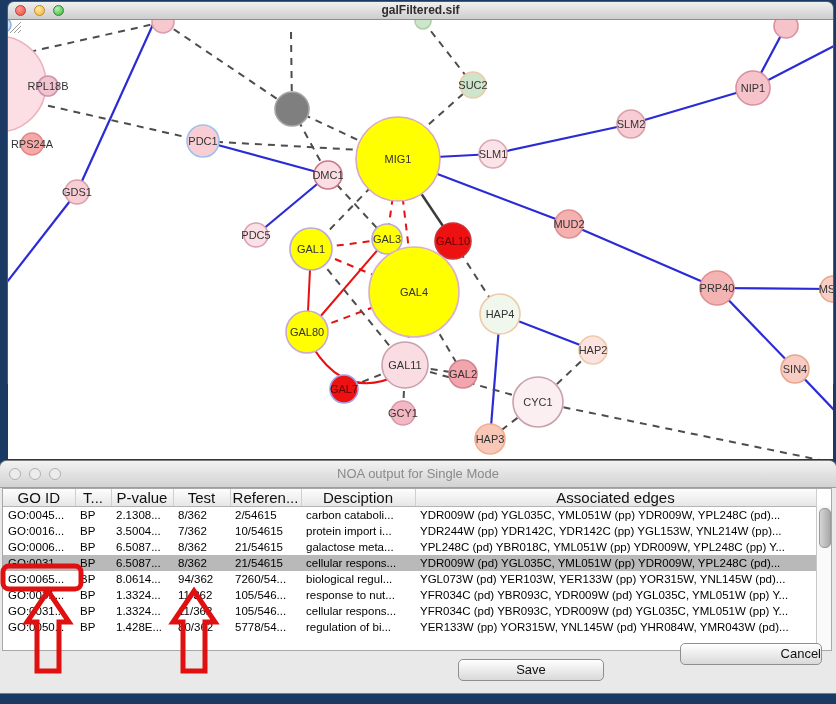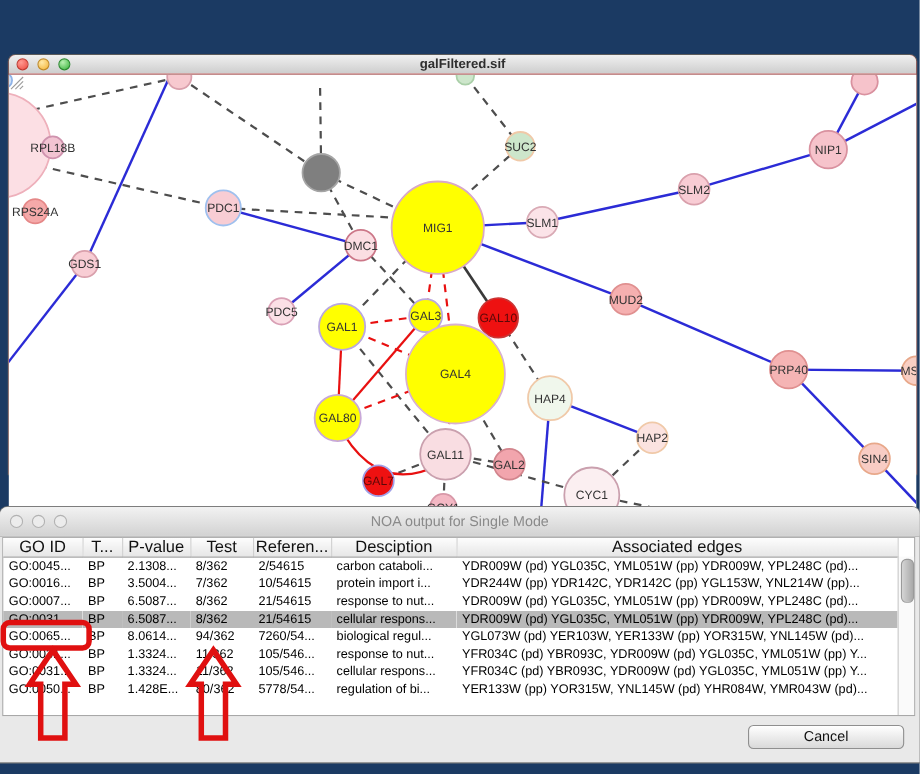--- a/index.html
+++ b/index.html
@@ -4,23 +4,22 @@
 <style>
   html,body{margin:0;padding:0;}
   body{
     width:836px;height:704px;position:relative;overflow:hidden;
     background:#1b3a63;
     font-family:"Liberation Sans", sans-serif;
   }
   
   .top-window{
     position:absolute;left:8px;top:2px;width:825px;height:381px;
-    background:#ef4444;border-radius:6px 6px 0 0;
+    background:#0ea5e9;border-radius:6px 6px 0 0;
     box-shadow:0 0 0 1px #5a5a5a;
-    margin-top:48px;
   }
   .titlebar{
     position:relative;height:17px;
     background:linear-gradient(#f0f0f0,#cdcdcd);
     border-bottom:1px solid #8e8e8e;border-radius:6px 6px 0 0;
     text-align:center;font-size:12px;font-weight:bold;color:#2e2e2e;line-height:17px;
   }
   .lights{position:absolute;left:7px;top:3px;display:flex;gap:8px;}
   .light{width:11px;height:11px;border-radius:50%;box-sizing:border-box;}
   .light.red{background:radial-gradient(circle at 35% 30%,#ff9a92,#ee4b40);border:1px solid #c23b32;}
@@ -70,21 +69,21 @@
     background:linear-gradient(90deg,#d5d5d5,#a9a9a9);border-radius:5px;border:1px solid #9a9a9a;
   }
   .btn{
     position:absolute;height:22px;box-sizing:border-box;
     border:1px solid #8f8f8f;border-radius:5px;
     background:linear-gradient(#ffffff,#d9d9d9);
     font-family:"Liberation Sans", sans-serif;font-size:13px;color:#111;
     text-align:center;line-height:20px;
   }
   #btn-save{left:458px;top:198px;width:146px;}
-  #btn-cancel{left:680px;top:198px;width:142px;}
+  #btn-cancel{left:680px;top:182px;width:142px;text-align:right;}
   
   .annot{position:absolute;left:0;top:0;z-index:60;pointer-events:none;}
 </style>
 </head>
 <body>
 
 <div class="top-window">
   <div class="titlebar">
     <div class="lights">
       <div class="light red"></div>
@@ -249,27 +248,27 @@
           <tr>
             <td>GO:0016...</td>
             <td>BP</td>
             <td>3.5004...</td>
             <td>7/362</td>
             <td>10/54615</td>
             <td>protein import i...</td>
             <td>YDR244W (pp) YDR142C, YDR142C (pp) YGL153W, YNL214W (pp)...</td>
           </tr>
           <tr>
-            <td>GO:0007...</td>
+            <td>GO:0006...</td>
             <td>BP</td>
             <td>6.5087...</td>
             <td>8/362</td>
             <td>21/54615</td>
-            <td>response to nut...</td>
-            <td>YDR009W (pd) YGL035C, YML051W (pp) YDR009W, YPL248C (pd)...</td>
+            <td>galactose meta...</td>
+            <td>YPL248C (pd) YBR018C, YML051W (pp) YDR009W, YPL248C (pp) Y...</td>
           </tr>
           <tr class="selected">
             <td>GO:0031...</td>
             <td>BP</td>
             <td>6.5087...</td>
             <td>8/362</td>
             <td>21/54615</td>
             <td>cellular respons...</td>
             <td>YDR009W (pd) YGL035C, YML051W (pp) YDR009W, YPL248C (pd)...</td>
           </tr>
@@ -308,20 +307,21 @@
             <td>5778/54...</td>
             <td>regulation of bi...</td>
             <td>YER133W (pp) YOR315W, YNL145W (pd) YHR084W, YMR043W (pd)...</td>
           </tr>
         </tbody>
     </table>
     <div class="vscroll">
       <div class="vthumb"></div>
     </div>
   </div>
+  <div class="btn" id="btn-save">Save</div>
   <div class="btn" id="btn-cancel">Cancel</div>
 </div>
 
 <svg class="annot" id="annot-svg" width="836" height="704">
     <rect x="3" y="566" width="78" height="23" rx="6" fill="none" stroke="#e01010" stroke-width="5"></rect>
     <polygon points="48,591 69,622 59,622 59,671 37,671 37,622 27,622" fill="none" stroke="#e01010" stroke-width="5" stroke-linejoin="miter"></polygon>
     <polygon points="194,591 215,622 205,622 205,671 183,671 183,622 173,622" fill="none" stroke="#e01010" stroke-width="5" stroke-linejoin="miter"></polygon>
   </svg>
 
 </body></html>

